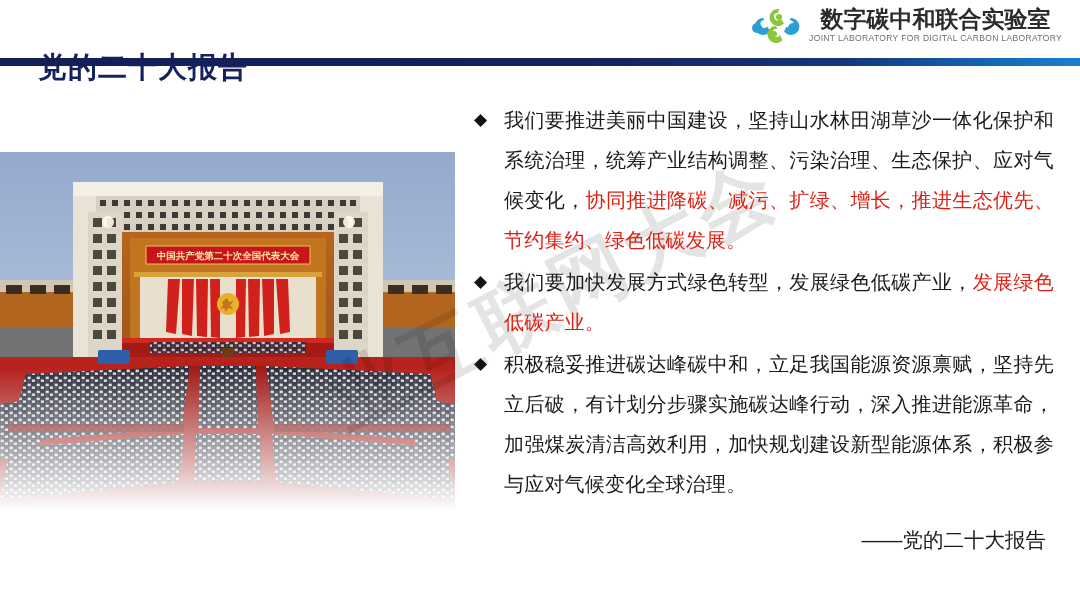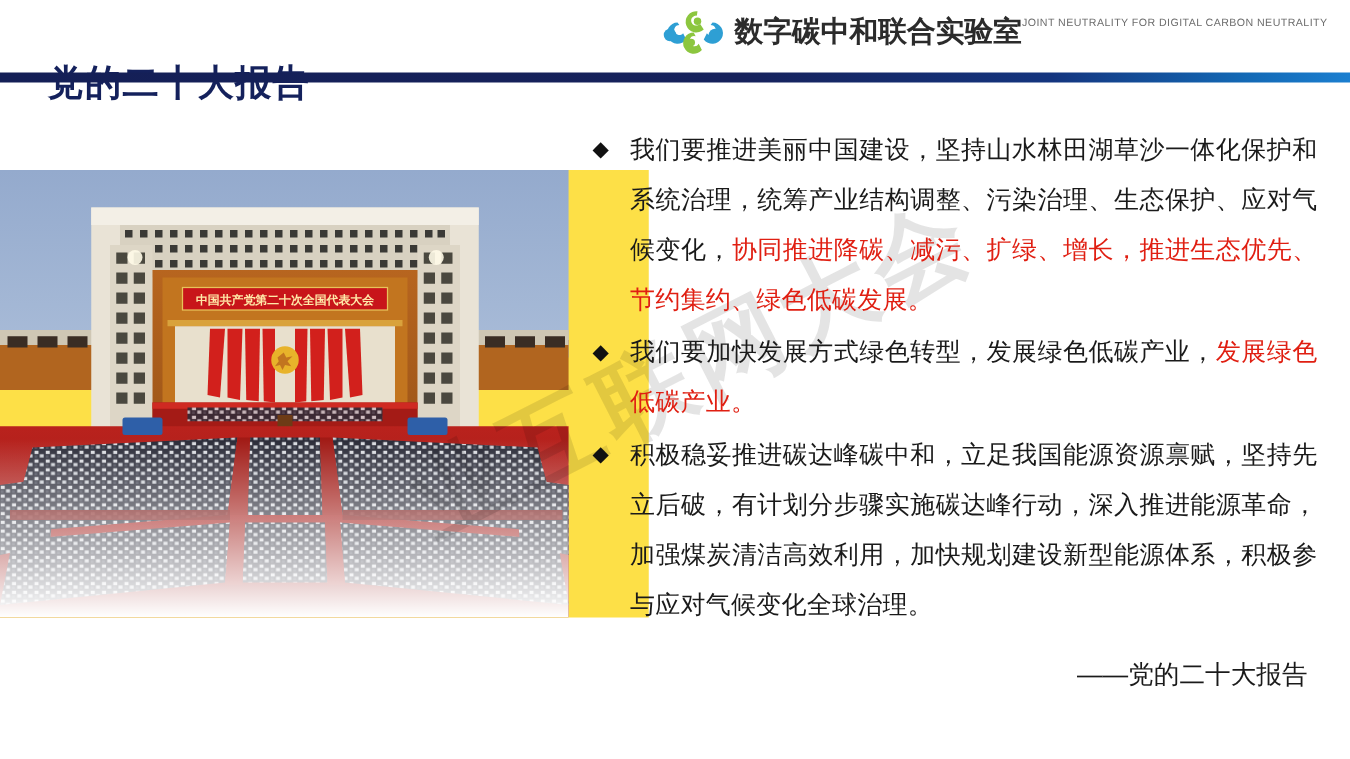--- a/index.html
+++ b/index.html
@@ -18,38 +18,38 @@
   .slide-title{
     position:absolute; left:38px; top:10px;
     font-size:29px; font-weight:bold; color:#14215c;
     letter-spacing:1px; line-height:38px; white-space:nowrap;margin-top:38px;
   }
   .logo-wrap{
     position:absolute; right:18px; top:6px;
     display:flex; align-items:center; gap:9px;
   }
   .logo-mark{ width:52px; height:38px; flex:none; }
-  .logo-text{ display:flex; flex-direction:row; justify-content:center;text-align:center; }
+  .logo-text{ display:flex; flex-direction:column; justify-content:center;text-align:center; }
   .logo-cn{
     font-size:23px; font-weight:bold; color:#2b2b2b;
     letter-spacing:0px; line-height:26px; white-space:nowrap;
   }
   .logo-en{
     font-size:8.5px; color:#6c6c6c; letter-spacing:0.35px;
     line-height:12px; white-space:nowrap; transform:scaleX(1.0);
   }
   .header-rule{
     position:absolute; left:0; top:58px; width:1080px; height:8px;
     background:linear-gradient(to right,#141f56 0%,#16225c 55%,#14357f 78%,#1368b4 92%,#1b7fd0 100%);
   }
 
   
   .photo{
-    position:absolute; left:0; top:136px; width:519px; height:358px;
-    overflow:hidden; background:#fde047;
+    position:absolute; left:0; top:152px; width:455px; height:358px;
+    overflow:hidden; background:#737373;
   }
   .photo svg{ display:block; width:455px; height:358px; }
 
   
   .watermark{
     position:absolute; left:245px; top:170px;
     width:620px; height:250px;
     display:flex; align-items:center; justify-content:center;
     transform:rotate(-27deg);
     font-size:76px; font-weight:bold; color:#000;
@@ -100,21 +100,21 @@
 
         <path d="M56 40 a17 17 0 1 0 13 28 l-5 -10 a8 8 0 1 1 -5 -12 z" fill="#8cc63f"></path>
         <circle cx="52" cy="56" r="6" fill="#8cc63f"></circle>
 
         <path d="M86 24 a17 17 0 1 1 -14 27 l5 -10 a8 8 0 1 0 6 -13 z" fill="#2e9fd4"></path>
         <circle cx="90" cy="44" r="10" fill="#2e9fd4"></circle>
       </svg>
     </span>
     <span class="logo-text">
       <span class="logo-cn">数字碳中和联合实验室</span>
-      <span class="logo-en">JOINT NEUTRALITY FOR DIGITAL CARBON NEUTRALITY</span>
+      <span class="logo-en">JOINT LABORATORY FOR DIGITAL CARBON LABORATORY</span>
     </span>
   </div>
 
   <div class="header-rule"></div>
 </div>
 
 <div class="photo">
   <svg viewBox="0 0 455 358" xmlns="http://www.w3.org/2000/svg" preserveAspectRatio="none">
     <defs>
       <linearGradient id="sky" x1="0" y1="0" x2="0" y2="1">

